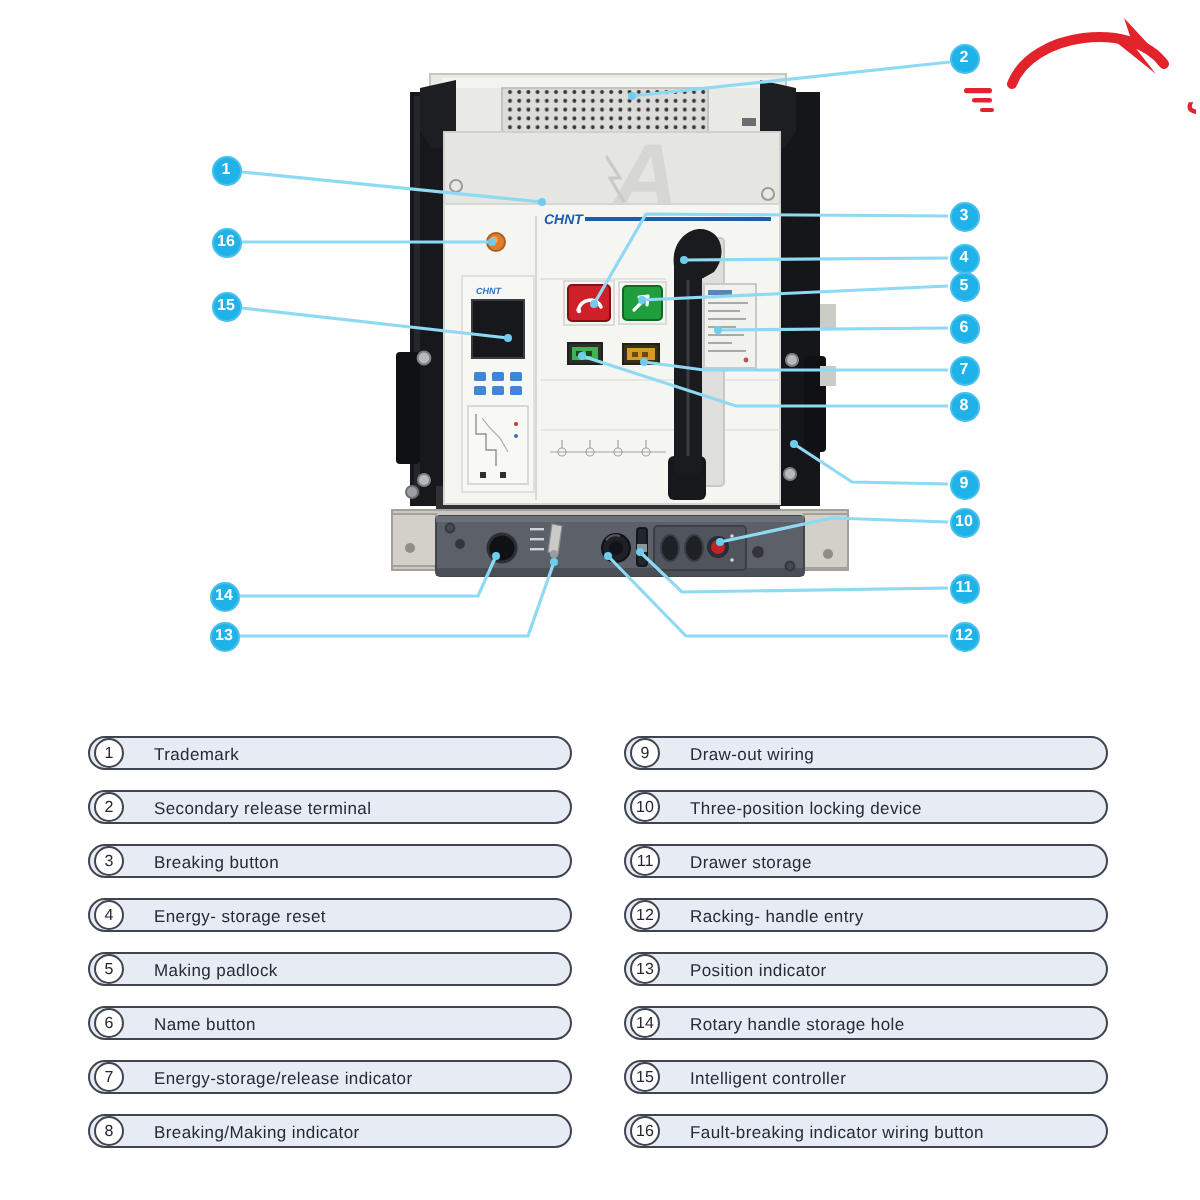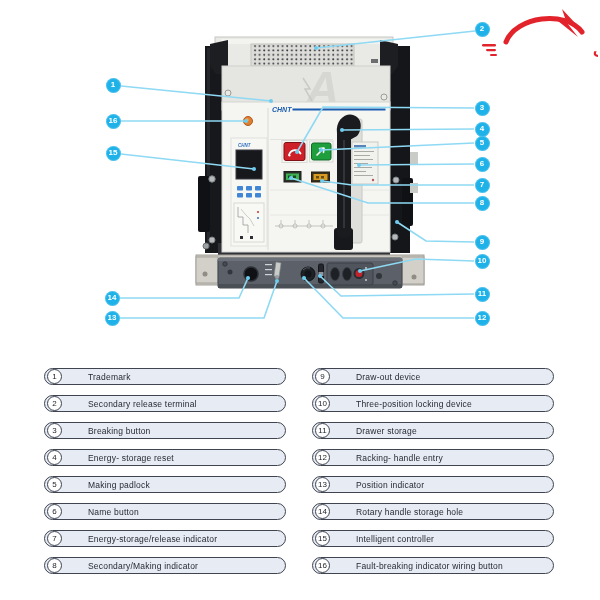--- a/index.html
+++ b/index.html
@@ -13,21 +13,21 @@
     box-shadow:inset 0 0 0 1px rgba(255,255,255,.18);}
   .legend-col{position:absolute;width:242px;}
   #legend-left{left:44px;top:368px;}
   #legend-right{left:312px;top:368px;}
   .legend-row{display:flex;align-items:center;height:17px;margin-bottom:10px;
     background:#e7ebf4;border:1px solid #3f4450;border-radius:9px;
     box-sizing:border-box;padding-left:2px;}
   .legend-num{flex:0 0 15px;width:15px;height:15px;border-radius:50%;background:#fff;
     border:1px solid #3f4450;box-sizing:border-box;display:flex;align-items:center;
     justify-content:center;font-size:8px;color:#23262e;}
-  .legend-label{margin-left:26px;font-size:8.5px;color:#262a33;letter-spacing:.2px;
+  .legend-label{margin-left:15px;font-size:8.5px;color:#262a33;letter-spacing:.2px;
     white-space:nowrap;}
 </style>
 </head>
 <body>
 
 <div id="stage">
 
   <svg width="600" height="360" viewBox="0 0 600 360">
     <defs>
       <pattern id="grdots" width="4.6" height="4.4" patternUnits="userSpaceOnUse">
@@ -298,27 +298,27 @@
       <div class="legend-label">Name button</div>
     </div>
 
     <div class="legend-row">
       <div class="legend-num">7</div>
       <div class="legend-label">Energy-storage/release indicator</div>
     </div>
 
     <div class="legend-row">
       <div class="legend-num">8</div>
-      <div class="legend-label">Secondary/Making indicator</div>
+      <div class="legend-label">Breaking/Making indicator</div>
     </div>
   </div>
   <div id="legend-right" class="legend-col">
     <div class="legend-row">
       <div class="legend-num">9</div>
-      <div class="legend-label">Draw-out device</div>
+      <div class="legend-label">Draw-out wiring</div>
     </div>
 
     <div class="legend-row">
       <div class="legend-num">10</div>
       <div class="legend-label">Three-position locking device</div>
     </div>
 
     <div class="legend-row">
       <div class="legend-num">11</div>
       <div class="legend-label">Drawer storage</div>

